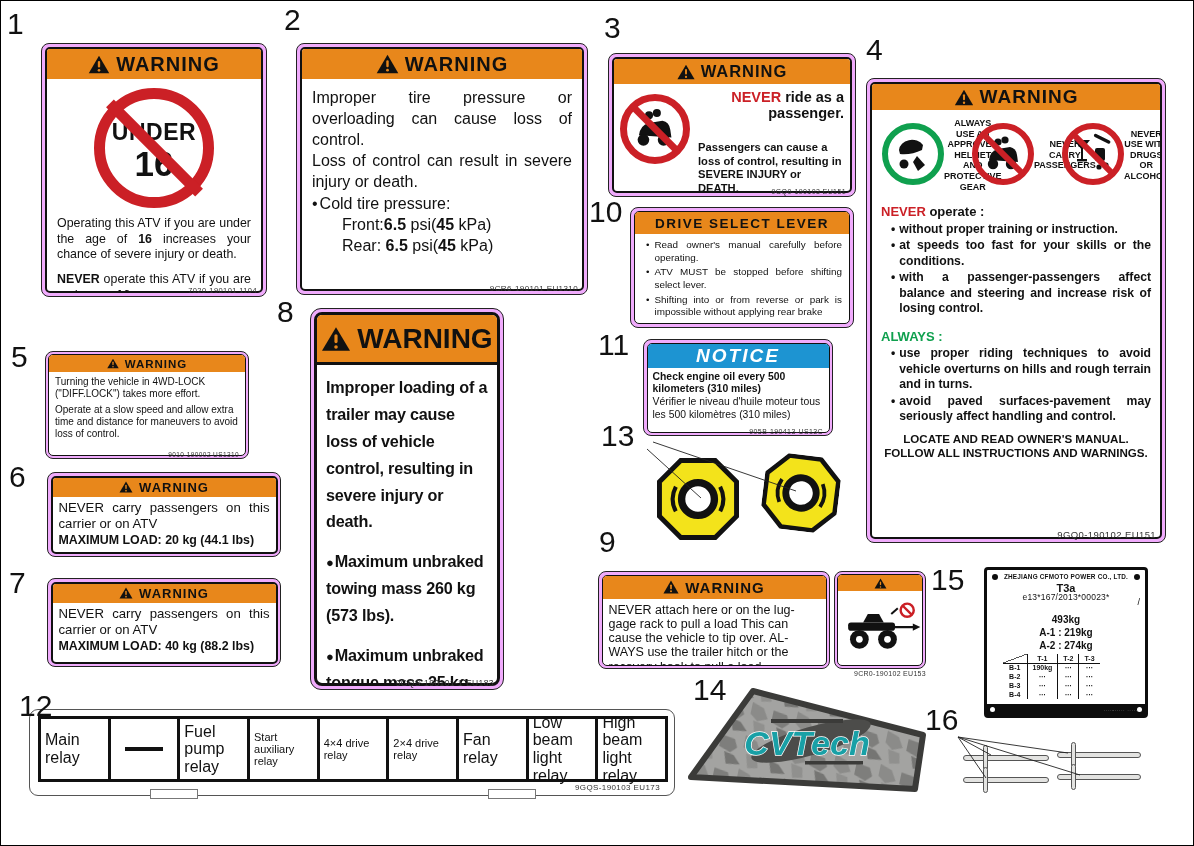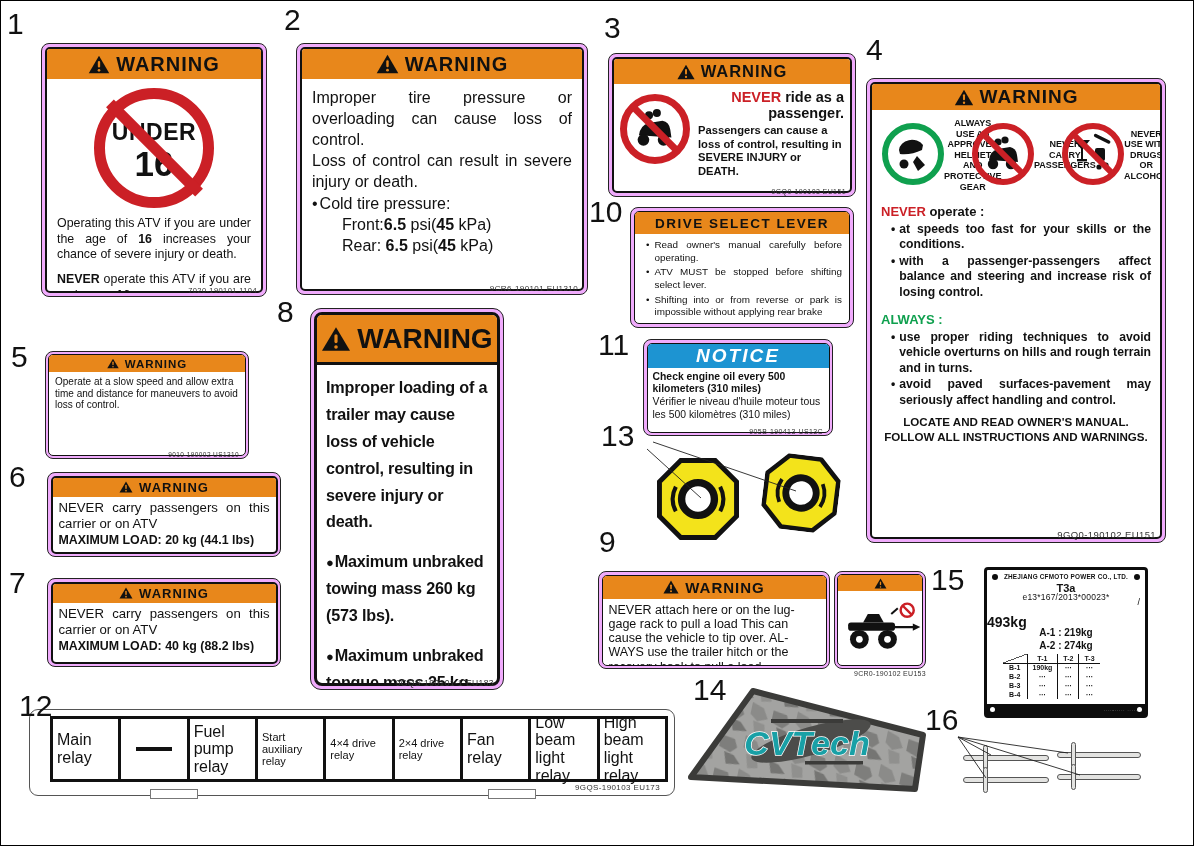--- a/index.html
+++ b/index.html
@@ -39,21 +39,21 @@
   .l1-p{margin-bottom:9px}
   
   .l2-body{padding:8px 10px 0;font-size:16px;line-height:1.32}
   .l2-ind{padding-left:30px}
   .l2-bullet::before{content:"\2022";margin-right:2px}
   
   .l3-body{display:flex;gap:8px;padding:5px 6px 0}
   .ringwrap.r70{width:70px;height:70px;margin-top:5px}
   .l3-col{flex:1;min-width:0}
   .l3-t1,.l3-t2{text-align:right;font-weight:700;font-size:14.5px;line-height:1.12}
-  .l3-p{font-size:11.2px;font-weight:700;line-height:1.2;margin-top:3px}
+  .l3-p{font-size:11.2px;font-weight:700;line-height:1.2;margin-top:20px}
   
   .l4-body{padding:5px 9px 0;font-size:12.2px;font-weight:700;line-height:1.27}
   .l4-intro{margin-bottom:6px}
   .l4-pictos{display:flex;justify-content:space-between;padding:0 1px;margin-bottom:6px}
   .pic{width:90px;display:flex;flex-direction:row;align-items:center}
   .ringwrap.r62{width:62px;height:62px}
   .cap{font-size:9px;font-weight:700;text-align:center;line-height:1.18;margin-top:3px}
   .l4-head{font-size:13px;margin:12px 0 1px}
   .bl{display:flex;gap:4px;padding-left:10px;margin-bottom:1px}
   .bl::before{content:"\2022";flex:none}
@@ -79,38 +79,38 @@
   
   .l10-body{padding:5px 7px 0;font-size:9.9px;line-height:1.28}
   .l10-body .bl{padding-left:4px;gap:5px;margin-bottom:2px}
   
   .l11-body{padding:3px 5px 0;font-size:10.4px;line-height:1.22}
   .l11-en{font-weight:700}
   
   .l12{position:absolute;background:#fff;border:1.2px solid #555;border-radius:9px}
   .l12-table{position:absolute;left:8px;top:6px;width:630px;height:66px;display:flex}
   .cell{flex:1;border:3px solid #111;margin-left:-3px;display:flex;align-items:center;padding:2px 4px;font-size:16px;line-height:1.1;background:#fff}
-  .cell.c0{margin-left:12px}
+  .cell.c0{margin-left:0}
   .cell.small{font-size:11px}
   .dashline{width:64%;height:4px;background:#111;margin:auto}
   .hidden-bind{position:absolute;width:1px;height:1px;overflow:hidden;opacity:0}
   .l12-tab{position:absolute;height:10px;width:48px;border:1px solid #777;background:#fff;top:79px}
   
   .oct{position:absolute}
   
   .pin-rod{position:absolute;height:6px;background:#e3e3e1;border:1.2px solid #555;border-radius:3px}
   .pin-cross{position:absolute;width:5px;height:26px;background:#e3e3e1;border:1.2px solid #555;border-radius:2.5px}
   
   .plate{position:absolute;border:3px solid #0d0d0d;border-radius:4px;background:#fff;font-size:7px}
   .p-screw{position:absolute;width:6px;height:6px;border-radius:50%;background:#0d0d0d;top:4px}
   .p-co{position:absolute;top:3px;left:14px;right:14px;text-align:center;font-size:6.4px;font-weight:700;letter-spacing:.2px;white-space:nowrap;overflow:hidden}
   .p-type{position:absolute;top:12px;left:0;right:0;text-align:center;font-size:11px;font-weight:700}
   .p-appr{position:absolute;top:22px;left:0;right:0;text-align:center;font-size:8.5px;letter-spacing:.2px}
   .p-slash{position:absolute;top:27px;right:5px;font-size:9px}
-  .p-total{position:absolute;top:44px;left:0;right:0;font-size:14px;font-weight:700}
+  .p-total{position:absolute;top:44px;left:0;right:0;text-align:center;font-size:10px;font-weight:700}
   .p-a{position:absolute;left:0;right:0;text-align:center;font-size:10px;font-weight:700}
   .p-tbl{position:absolute;top:84px;left:16px;border-collapse:collapse;font-size:7px}
   .p-tbl th,.p-tbl td{padding:0 5px;height:9px;text-align:center;font-weight:700}
   .p-tbl .vline{border-left:.9px solid #111}
   .p-tbl .hrow th{border-bottom:.9px solid #111}
   .p-diag{width:24px;background:linear-gradient(to bottom right,transparent 47%,#555 47%,#555 53%,transparent 53%)}
   .p-bottom{position:absolute;left:-1px;right:-1px;bottom:-1px;height:12px;background:#0d0d0d;border-radius:0 0 2px 2px}
   .p-bscrew{position:absolute;width:5px;height:5px;border-radius:50%;background:#fff;top:3px}
   .p-bcode{position:absolute;right:8px;top:3px;font-size:5px;color:#999;letter-spacing:.5px}
   .tri{flex:none}
@@ -276,20 +276,23 @@
                     <circle cx="35" cy="31" r="2.6"></circle>
                   </g>
                 </svg>
               <i class="bar" style="width:6px;margin-left:-3px"></i>
             </div>
             <div class="cap">NEVER USE WITH DRUGS OR ALCOHOL</div>
           </div>
         </div>
         <p class="l4-head"><span class="red-t">NEVER</span><span> operate :</span></p>
         <div class="bl">
+            <span class="just">without proper training or instruction.</span>
+          </div>
+        <div class="bl">
             <span class="just">at speeds too fast for your skills or the conditions.</span>
           </div>
         <div class="bl">
             <span class="just">with a passenger-passengers affect balance and steering and increase risk of losing control.</span>
           </div>
         <p class="l4-head green-t">ALWAYS :</p>
         <div class="bl">
             <span class="just">use proper riding techniques to avoid vehicle overturns on hills and rough terrain and in turns.</span>
           </div>
         <div class="bl">
@@ -306,20 +309,21 @@
     <div class="lbl-in" style="border-width:1.4px">
       <div class="hdr" style="height:17px;font-size:11.5px">
         <svg class="tri" width="12" height="11" viewBox="0 0 26 23">
             <path d="M13 1 L25.4 22 H0.6 Z" fill="#111"></path>
             <rect x="11.6" y="7.2" width="2.8" height="8" rx="1.4" fill="var(--orange)"></rect>
             <circle cx="13" cy="18.6" r="1.6" fill="var(--orange)"></circle>
           </svg>
         <span>WARNING</span>
       </div>
       <div class="l5-body">
+        <p>Turning the vehicle in 4WD-LOCK ("DIFF.LOCK") takes more effort.</p>
         <p>Operate at a slow speed and allow extra time and distance for maneuvers to avoid loss of control.</p>
       </div>
     </div>
     <div class="code" style="font-size:6.5px;bottom:0">9010-190002   US1310</div>
   </div>
 
   <div class="lbl" style="left:46px;top:471px;width:234px;height:85px;padding:2.5px">
     <div class="lbl-in" style="border-width:2px">
       <div class="hdr" style="height:19px;font-size:13px">
         <svg class="tri" width="14" height="12" viewBox="0 0 26 23">

